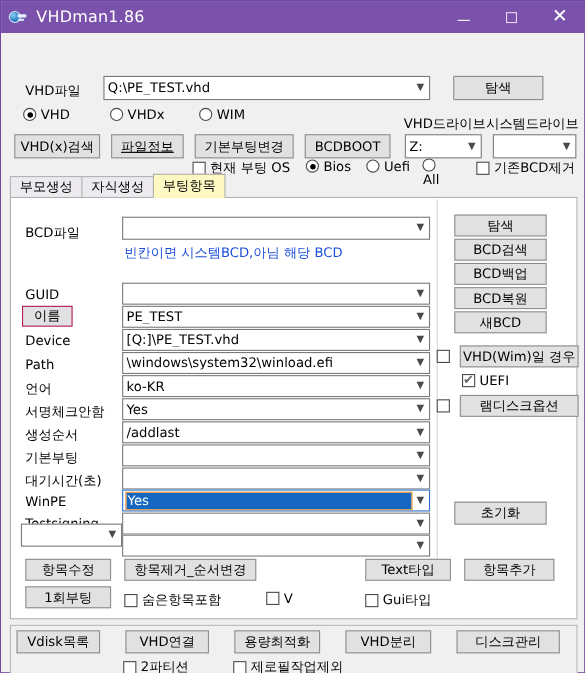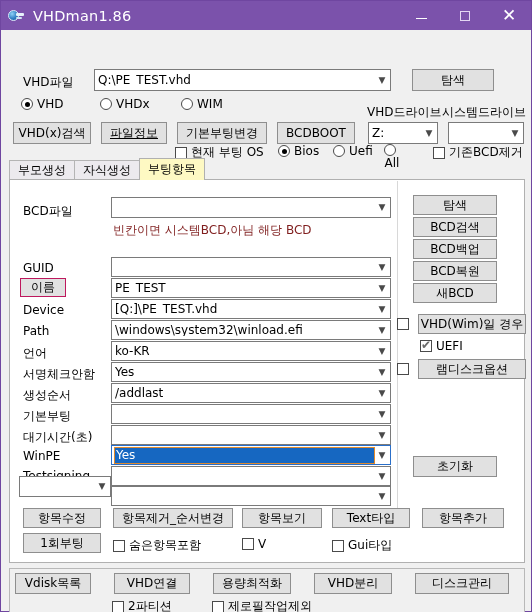--- a/index.html
+++ b/index.html
@@ -72,21 +72,21 @@
          border:1px solid #b4b4b4; border-bottom:none; background:#eceaee; margin-right:-1px; }
   .tab.active { background:#fef9c3; height:22px; border-color:#b0b0b0; position:relative; z-index:2; }
 
   .tabpanel { position:absolute; left:8px; top:149px; width:516px; height:384px; background:#fff;
       border:1px solid #b0b0b0; }
   .panel-divider { position:absolute; left:387px; top:1px; width:1px; height:330px; background:#d8d8d8; }
 
   .bottompanel { position:absolute; left:8px; top:538px; width:516px; height:67px; background:#f0f0f0;
       border:1px solid #b8b8b8; }
 
-  .hint { position:absolute; color:#7f1d1d; font-size:12px; white-space:nowrap; }
+  .hint { position:absolute; color:#1d4ed8; font-size:12px; white-space:nowrap; }
 </style>
 </head>
 <body>
 
 <div class="window">
 
   <div class="titlebar">
     <div class="tb-icon">
       <div class="globe"></div>
         <div class="tail"></div>
@@ -272,21 +272,20 @@
 
     <div class="chk" style="left:396px;top:333px;">
       <span class="box"></span>
     </div>
     <div class="btn" style="left:417px;top:329px;width:108px;height:20px;">램디스크옵션</div>
 
     <div class="btn" style="left:412px;top:426px;width:84px;height:21px;">초기화</div>
 
     <div class="btn" style="left:22px;top:478px;width:78px;height:20px;">항목수정</div>
     <div class="btn" style="left:112px;top:478px;width:120px;height:20px;">항목제거_순서변경</div>
-    <div class="btn" style="left:241px;top:478px;width:80px;height:20px;">항목보기</div>
     <div class="btn" style="left:331px;top:478px;width:78px;height:20px;">Text타입</div>
     <div class="btn" style="left:421px;top:478px;width:82px;height:20px;">항목추가</div>
 
     <div class="btn" style="left:22px;top:503px;width:78px;height:20px;">1회부팅</div>
     <div class="chk" style="left:112px;top:507px;">
       <span class="box"></span>
       <span>숨은항목포함</span>
     </div>
     <div class="chk" style="left:241px;top:507px;">
       <span class="box"></span>

